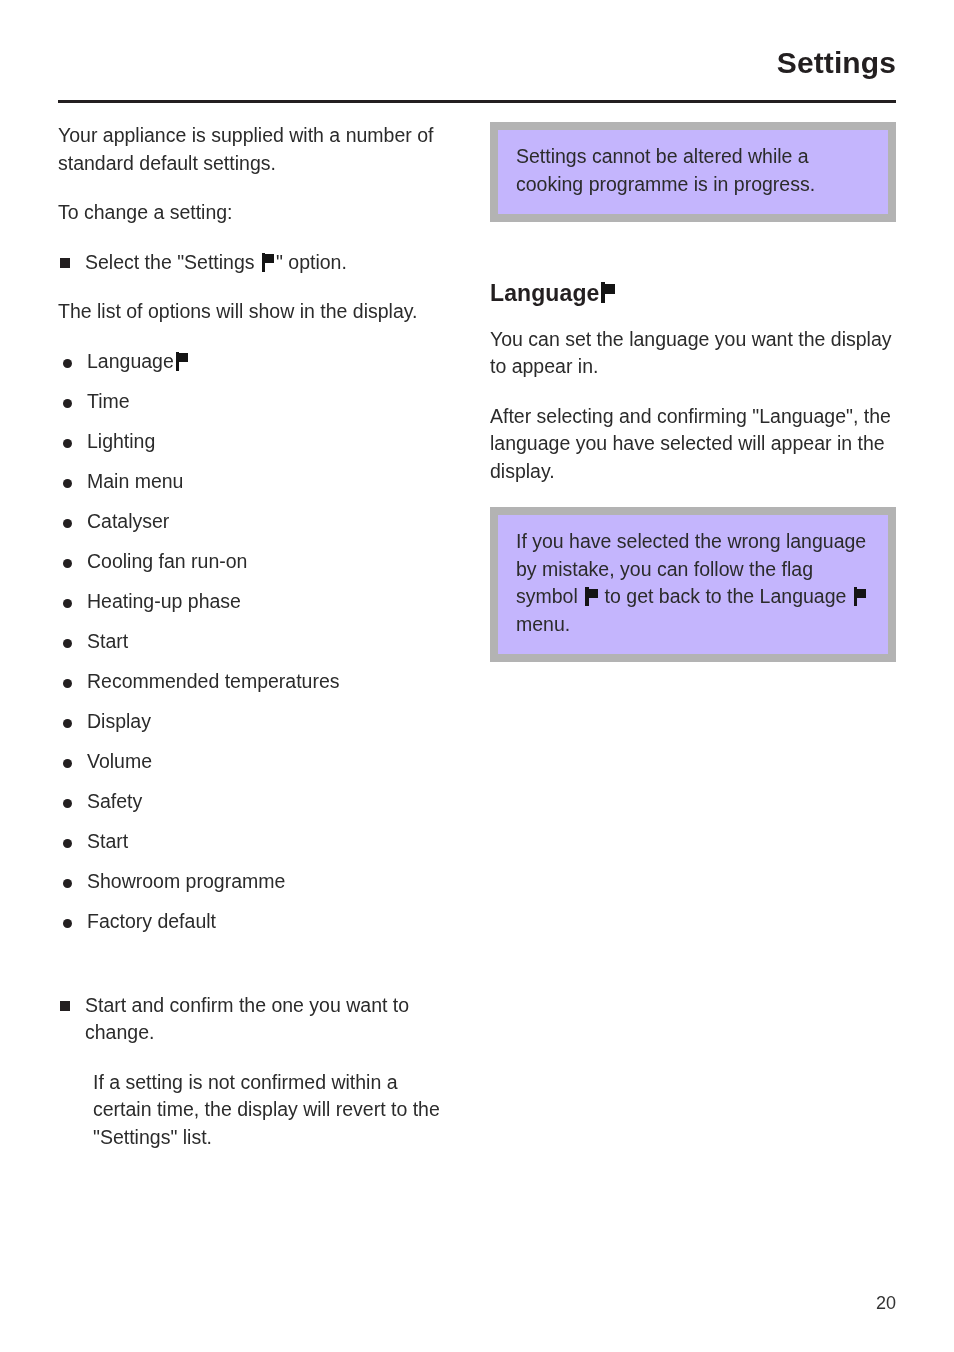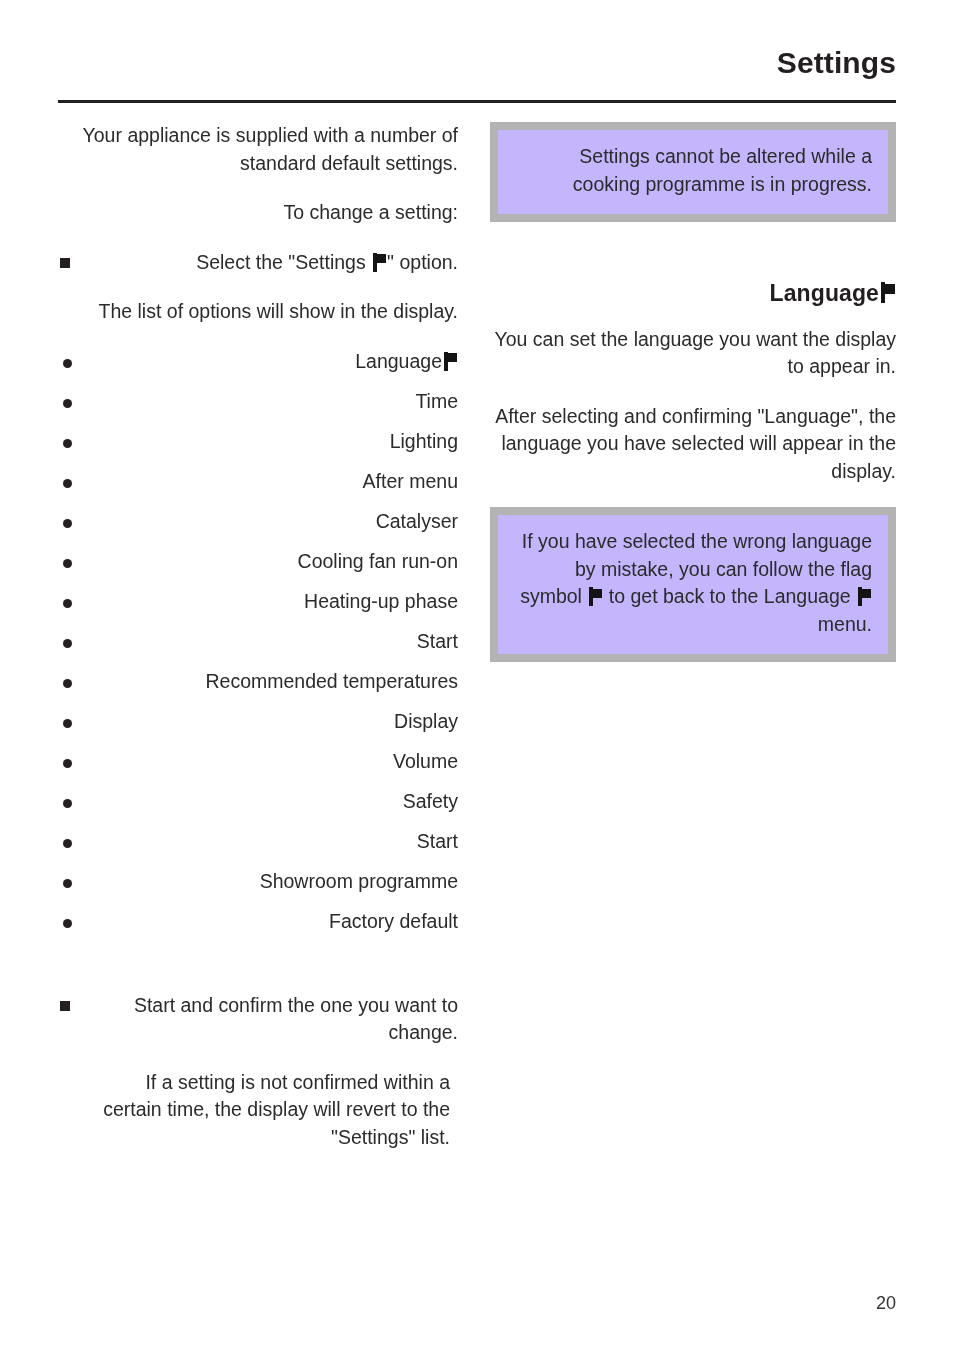--- a/index.html
+++ b/index.html
@@ -14,21 +14,20 @@
     font-family: "Liberation Sans", sans-serif;
     color: #231f20;
     -webkit-font-smoothing: antialiased;
   }
 
   .page {
     position: absolute;
     inset: 0;
     width: 954px;
     height: 1352px;
-    text-align: right;
   }
 
   
   .header {
     position: absolute;
     left: 58px;
     top: 48px;
     width: 838px;
     height: 62px;
   }
@@ -252,21 +251,21 @@
       <li>
         <span class="dot"></span>
         <span>Time</span>
       </li>
       <li>
         <span class="dot"></span>
         <span>Lighting</span>
       </li>
       <li>
         <span class="dot"></span>
-        <span>After menu</span>
+        <span>Main menu</span>
       </li>
       <li>
         <span class="dot"></span>
         <span>Catalyser</span>
       </li>
       <li>
         <span class="dot"></span>
         <span>Cooling fan run-on</span>
       </li>
       <li>

